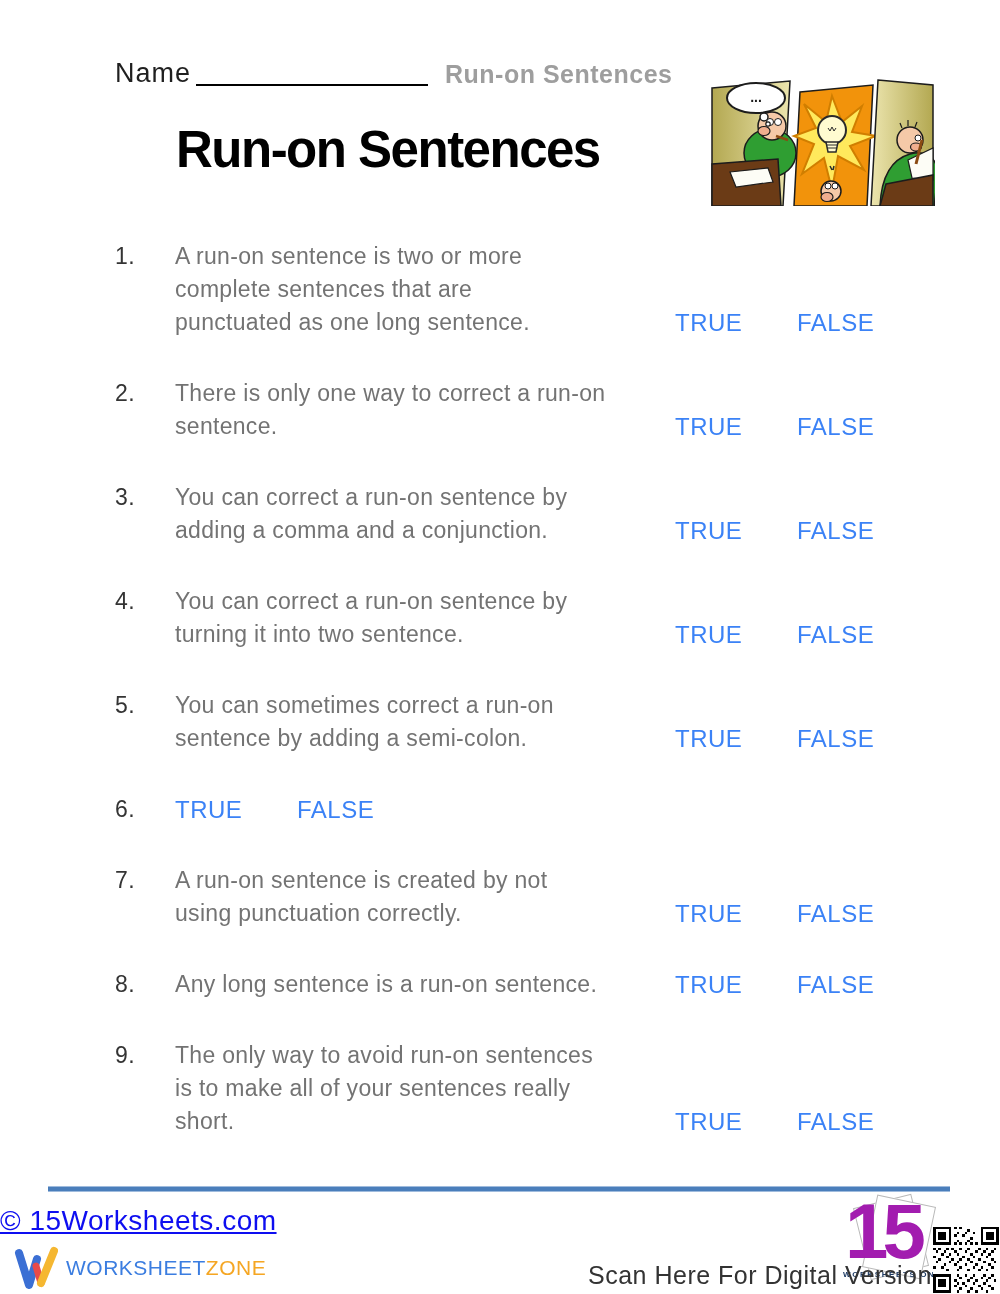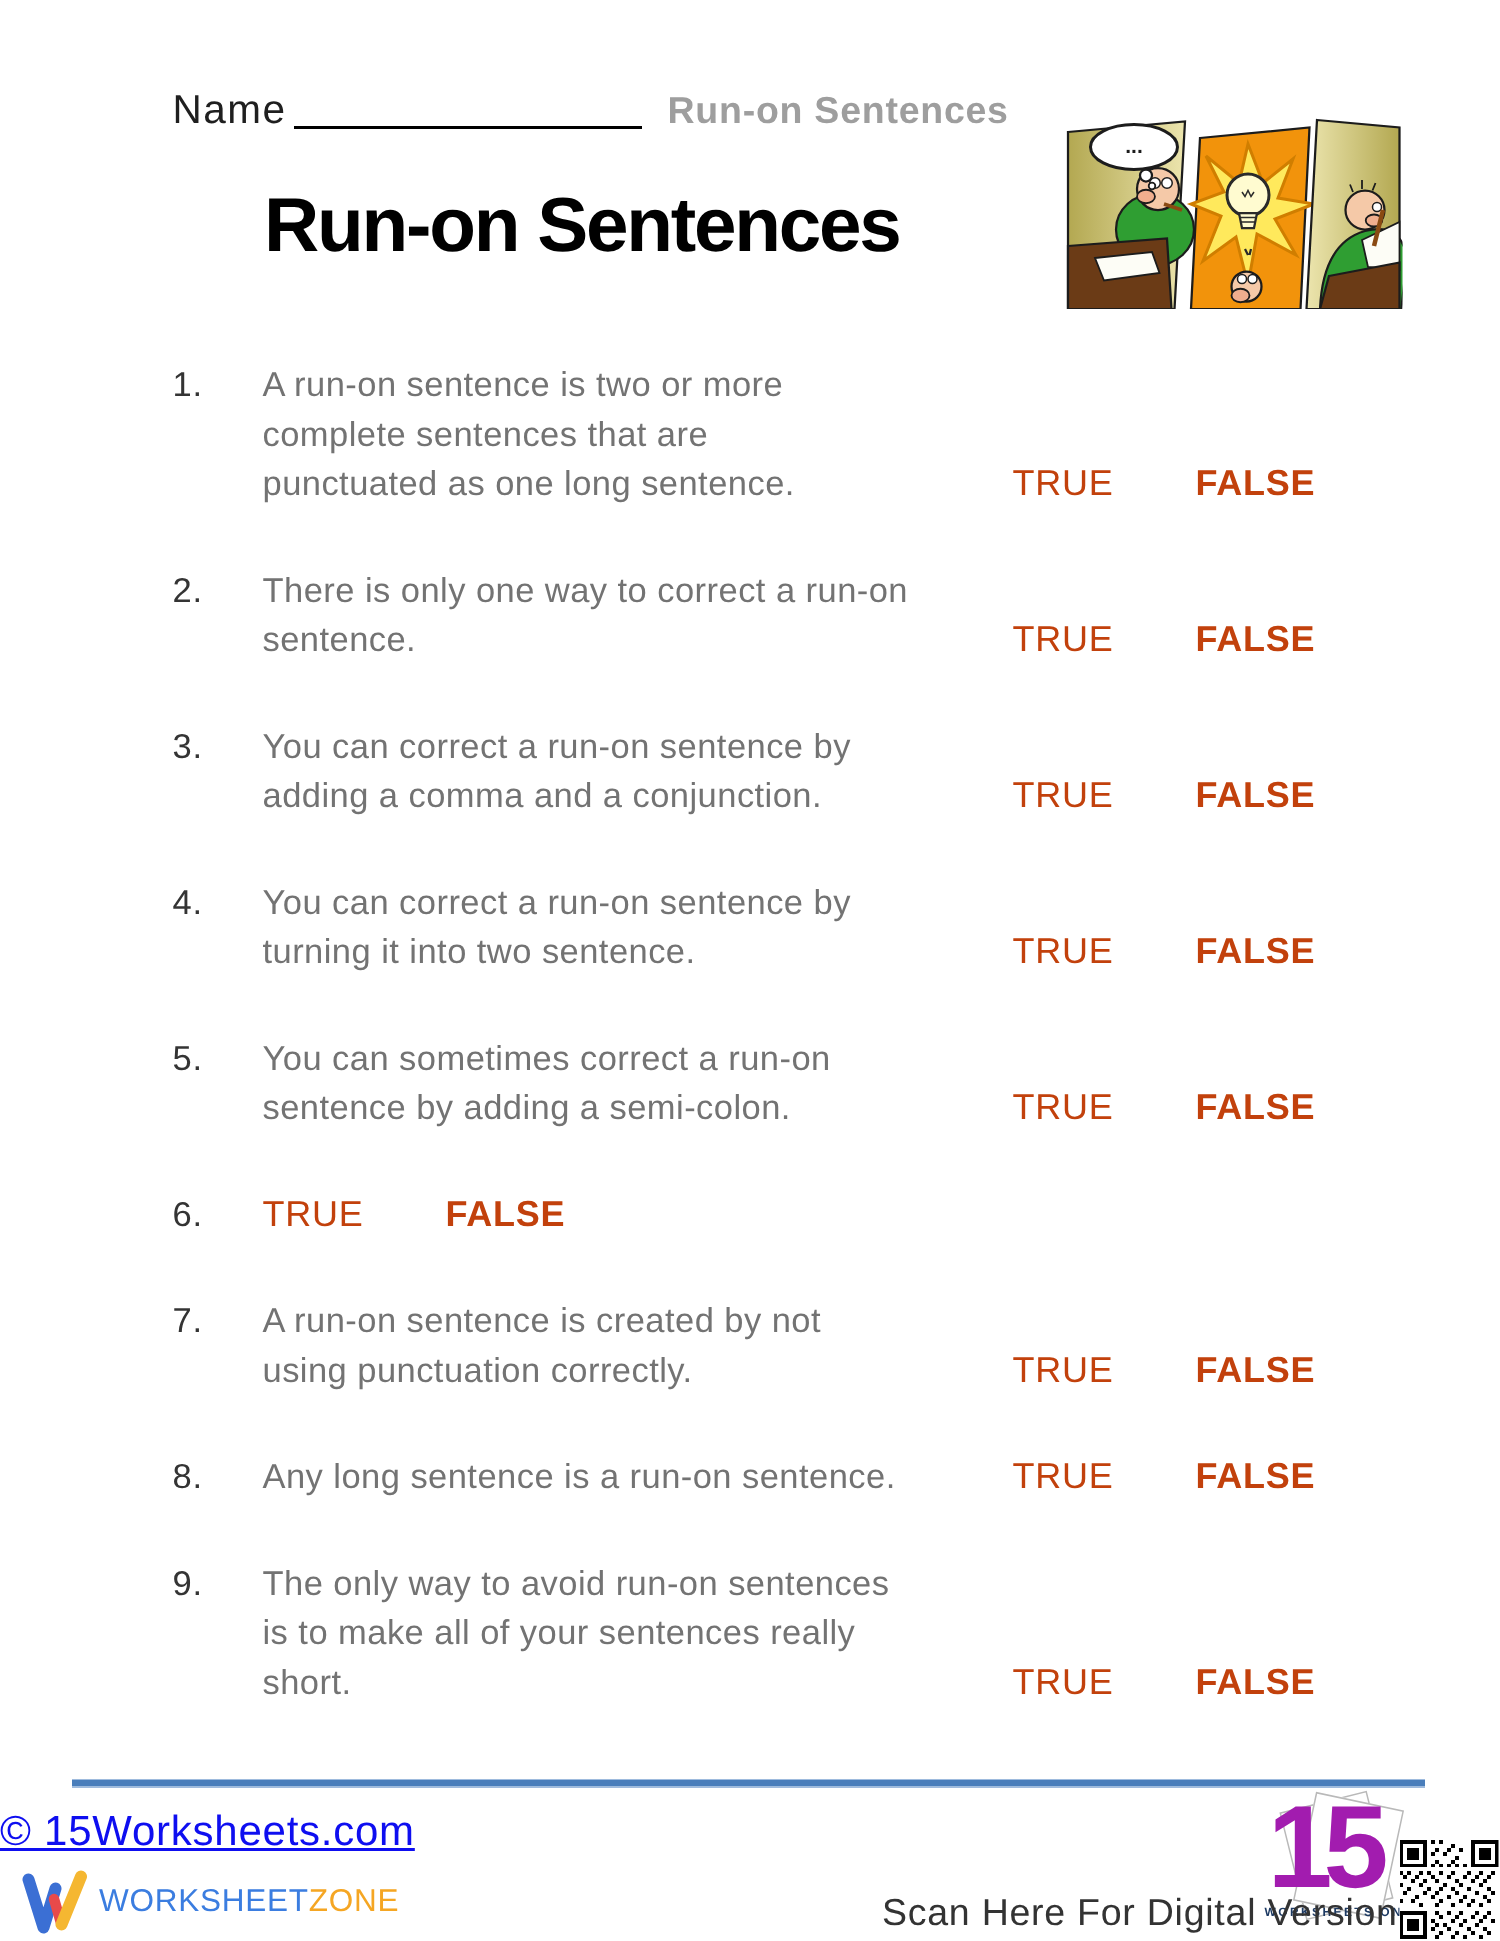--- a/index.html
+++ b/index.html
@@ -16,23 +16,23 @@
   .header-title { position:absolute; left:445px; top:60px; font-size:25px; font-weight:bold; color:#9e9e9e; letter-spacing:0.5px; }
   .main-title { position:absolute; left:176px; top:120px; font-size:51px; font-weight:bold; color:#000; letter-spacing:-1.5px; }
 
   .comic { position:absolute; left:710px; top:78px; width:225px; height:128px; }
 
   
   .questions { position:absolute; left:115px; top:240px; width:790px; }
   .q-row { display:flex; align-items:flex-start; margin-bottom:38px; }
   .q-num  { width:60px; font-size:23px; line-height:33px; color:#343434; letter-spacing:0.5px; }
   .q-text { width:500px; font-size:23px; line-height:33px; color:#737373; white-space:pre-line; letter-spacing:0.3px; }
-  .q-true, .q-false { align-self:flex-end; font-size:24px; line-height:33px; color:#c2410c; letter-spacing:0.5px; }
+  .q-true, .q-false { align-self:flex-end; font-size:24px; line-height:33px; color:#3b82f6; letter-spacing:0.5px; }
   .q-true  { width:122px; }
-  .q-false { width:80px;font-weight:bold; }
+  .q-false { width:80px; }
 
   
   .rule { position:absolute; left:48px; top:1186px; width:902px; height:6px;
           background:linear-gradient(to bottom, #9fbbdd 0 1px, #4a7ebb 1px 5px, #9fbbdd 5px 6px); }
   .copyright-wrap { position:absolute; left:0; top:1205px; width:1000px; text-align:left; }
   .copyright-link { font-size:28px; color:#0e0ef0; text-decoration:underline; letter-spacing:0.5px; cursor:pointer; }
 
   .brand { position:absolute; left:14px; top:1246px; display:flex; align-items:center; gap:8px; }
   .brand-text { font-size:21px; font-weight:normal; letter-spacing:0.5px; }
   .brand-worksheet { color:#3b7de0; }

